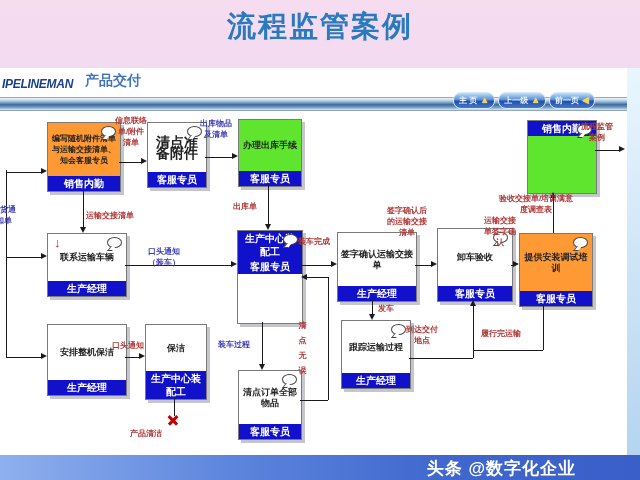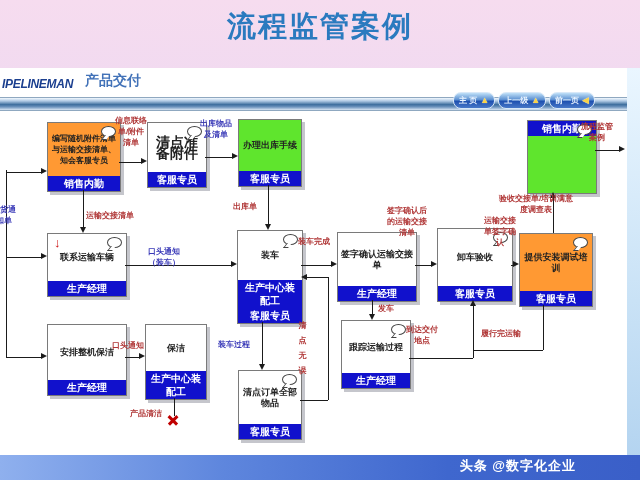--- a/index.html
+++ b/index.html
@@ -53,21 +53,21 @@
   .blue{color:#3A3AB8;}
   .vert{line-height:15px;}
   
   .xmark{position:absolute;width:12px;height:12px;}
   .xmark i{position:absolute;left:0;top:5px;width:12px;height:2.5px;background:#C00000;display:block;}
   .xmark i:first-child{transform:rotate(45deg);}
   .xmark i:last-child{transform:rotate(-45deg);}
   
   #bottombar{left:0;top:455px;width:640px;height:25px;
     background:linear-gradient(90deg,#8FB0EE 0%,#5E86DD 35%,#3F67CE 70%,#3A5FC8 100%);}
-  #watermark{right:64px;top:457px;font-size:13px;font-weight:bold;color:#fff;letter-spacing:1px;}
+  #watermark{right:64px;top:457px;font-size:17px;font-weight:bold;color:#fff;letter-spacing:1px;}
 </style>
 </head>
 <body>
 
 <div id="slide">
 
   <div class="abs" id="title">流程监管案例</div>
 
   <div class="abs" id="panel"></div>
   <div class="abs" id="rightstrip"></div>
@@ -114,21 +114,20 @@
 
   <div class="node big" style="left:47px;top:233px;width:78px;height:62px">
     <span class="reddown">↓</span>
     <span class="bubble"></span>
     <div class="ntext">联系运输车辆</div>
     <div class="role">生产经理</div>
   </div>
 
   <div class="node big" style="left:237px;top:230px;width:64px;height:92px">
     <span class="bubble"></span>
-    <div class="ntext">装车</div>
     <div class="role">生产中心装配工</div>
     <div class="role">客服专员</div>
   </div>
 
   <div class="node big" style="left:337px;top:232px;width:78px;height:68px">
     <div class="ntext">签字确认运输交接单</div>
     <div class="role">生产经理</div>
   </div>
 
   <div class="node big" style="left:437px;top:228px;width:74px;height:72px">
@@ -223,19 +222,19 @@
   <div class="elbl red" style="left:296px;top:236px;width:36px">装车完成</div>
   <div class="elbl red" style="left:386px;top:205px;width:42px">签字确认后的运输交接清单</div>
   <div class="elbl red" style="left:482px;top:215px;width:36px">运输交接单签字确认</div>
   <div class="elbl red" style="left:495px;top:193px;width:82px">验收交接单/培训满意度调查表</div>
   <div class="elbl red" style="left:578px;top:121px;width:38px">流程监管案例</div>
   <div class="elbl red" style="left:376px;top:303px;width:20px">发车</div>
   <div class="elbl red" style="left:404px;top:324px;width:36px">到达交付地点</div>
   <div class="elbl blue" style="left:216px;top:339px;width:36px">装车过程</div>
   <div class="elbl red vert" style="left:298px;top:318px;width:9px">清点无误</div>
   <div class="elbl red" style="left:110px;top:340px;width:36px">口头通知</div>
-  <div class="elbl red" style="left:128px;top:408px;width:36px">产品清洁</div>
+  <div class="elbl red" style="left:128px;top:428px;width:36px">产品清洁</div>
   <div class="elbl red" style="left:478px;top:328px;width:46px">履行完运输</div>
 
   <div class="abs" id="bottombar"></div>
   <div class="abs" id="watermark">头条 @数字化企业</div>
 
 </div>
 
 </body></html>

